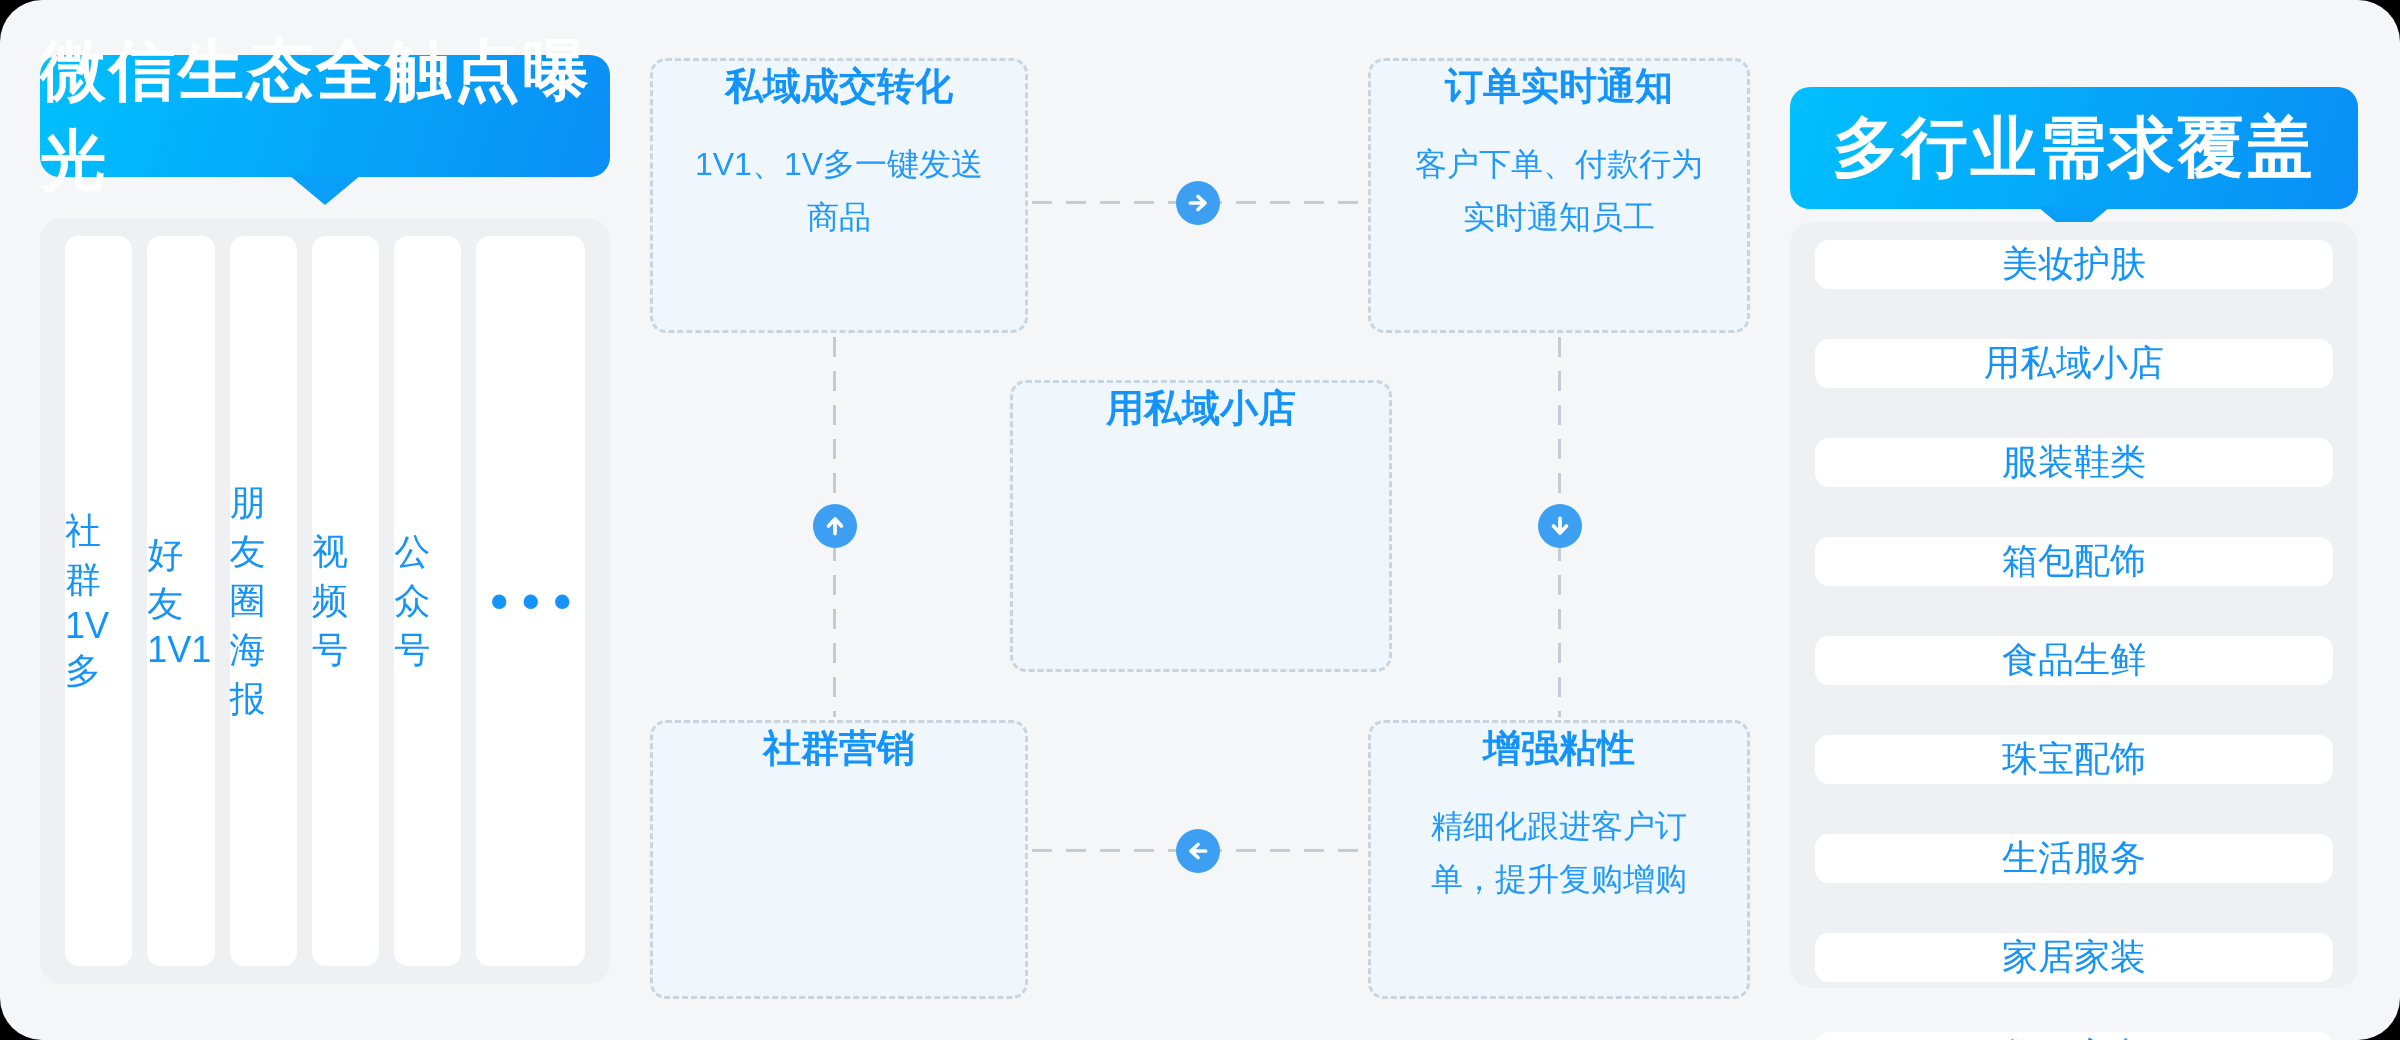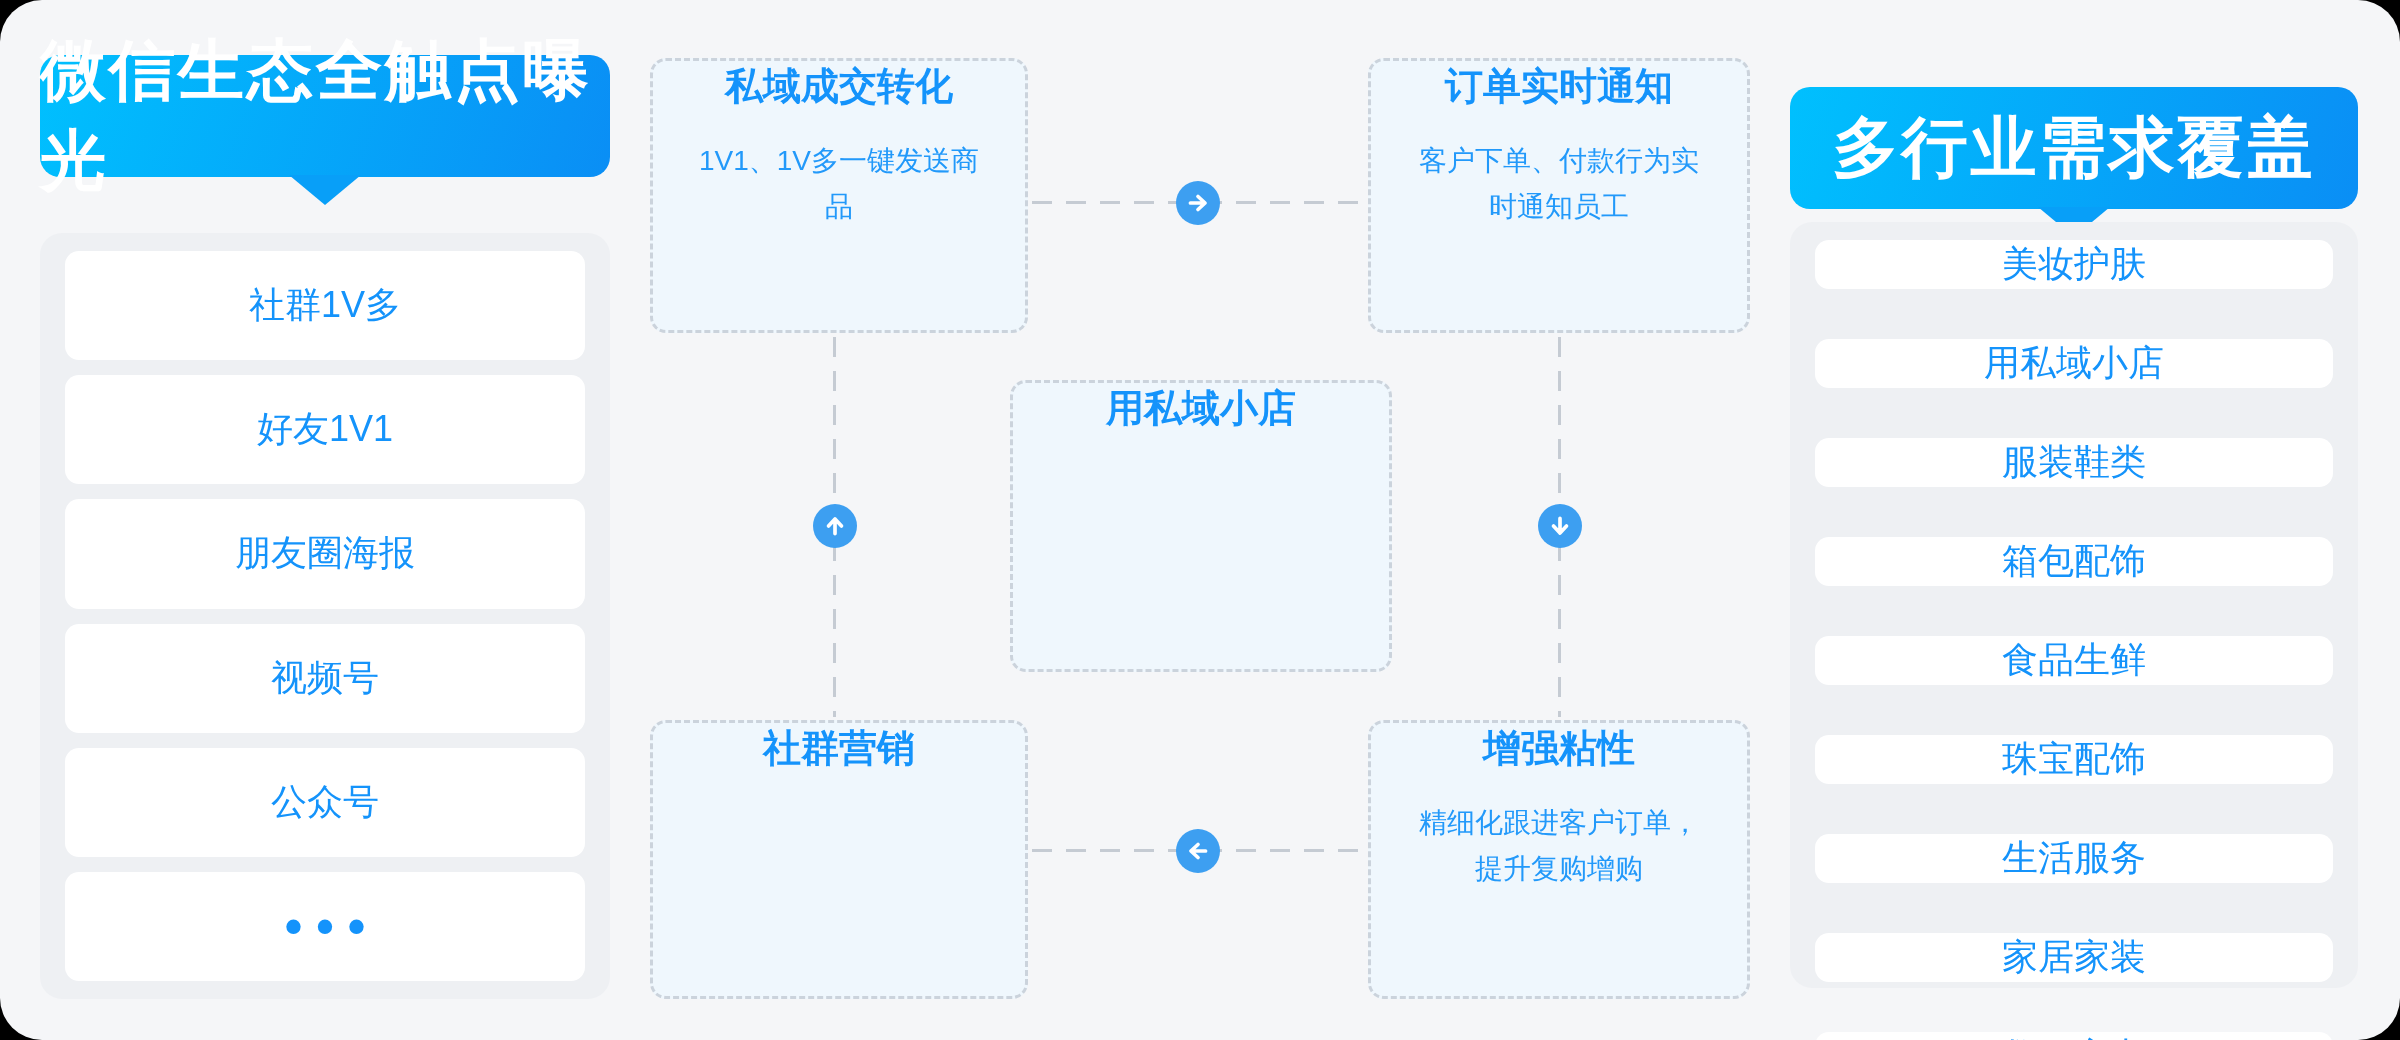--- a/index.html
+++ b/index.html
@@ -17,43 +17,43 @@
   .bubble-left{left:40px;top:55px;width:570px;height:122px;}
   .bubble-right{left:1790px;top:71px;width:568px;height:122px;margin-top:16px;}
   .pointer{
     position:absolute;left:50%;top:100%;transform:translateX(-50%);margin-top:-2px;
     width:0;height:0;border-left:36px solid transparent;border-right:36px solid transparent;
     border-top:30px solid #089ff8;
   }
   
   .panel{position:absolute;background:#eef0f3;border-radius:22px;box-sizing:border-box;}
   .panel-left{
-    left:40px;top:233px;width:570px;height:766px;
-    padding:18px 25px;display:flex;flex-direction:column;gap:15px;
+    left:40px;top:218px;width:570px;height:766px;
+    padding:18px 25px;display:flex;gap:15px;
   }
   .panel-right{
     left:1790px;top:222px;width:568px;height:766px;
     padding:18px 25px;display:grid;grid-template-columns:1fr;
     column-gap:19px;row-gap:50px;
   }
   .card{
     background:#fff;border-radius:14px;flex:1;
     display:flex;align-items:center;justify-content:center;
     color:#1493fb;font-size:36px;font-weight:500;
   }
   .card.dots{font-size:50px;font-weight:700;letter-spacing:14px;padding-left:14px;box-sizing:border-box;}
   
   .fbox{
     position:absolute;box-sizing:border-box;
     background:#eff7fd;border:3px dashed #cbd3dc;border-radius:16px;
     display:flex;flex-direction:column;align-items:center;
     text-align:center;padding:0 40px;
   }
   .fbox-title{color:#1493fb;font-size:38px;font-weight:700;margin-bottom:26px;}
-  .fbox-desc{color:#2299fa;font-size:28px;line-height:1.65;}
+  .fbox-desc{color:#2299fa;font-size:32px;line-height:1.65;}
   .fbox-tl{left:650px;top:58px;width:378px;height:275px;}
   .fbox-tr{left:1368px;top:58px;width:382px;height:275px;}
   .fbox-c {left:1010px;top:380px;width:382px;height:292px;}
   .fbox-bl{left:650px;top:720px;width:378px;height:279px;padding:0 34px;}
   .fbox-br{left:1368px;top:720px;width:382px;height:279px;}
   
   .hline{position:absolute;height:3px;
     background:repeating-linear-gradient(90deg,#c5cbd3 0 20px,transparent 20px 34px);}
   .vline{position:absolute;width:3px;
     background:repeating-linear-gradient(180deg,#c5cbd3 0 20px,transparent 20px 34px);}

